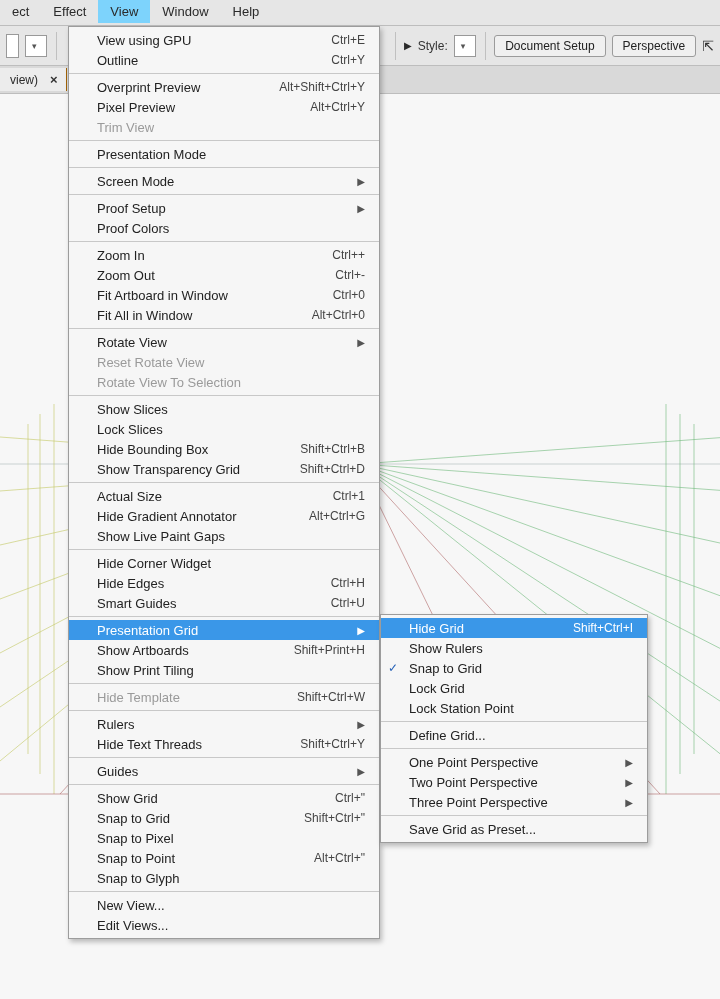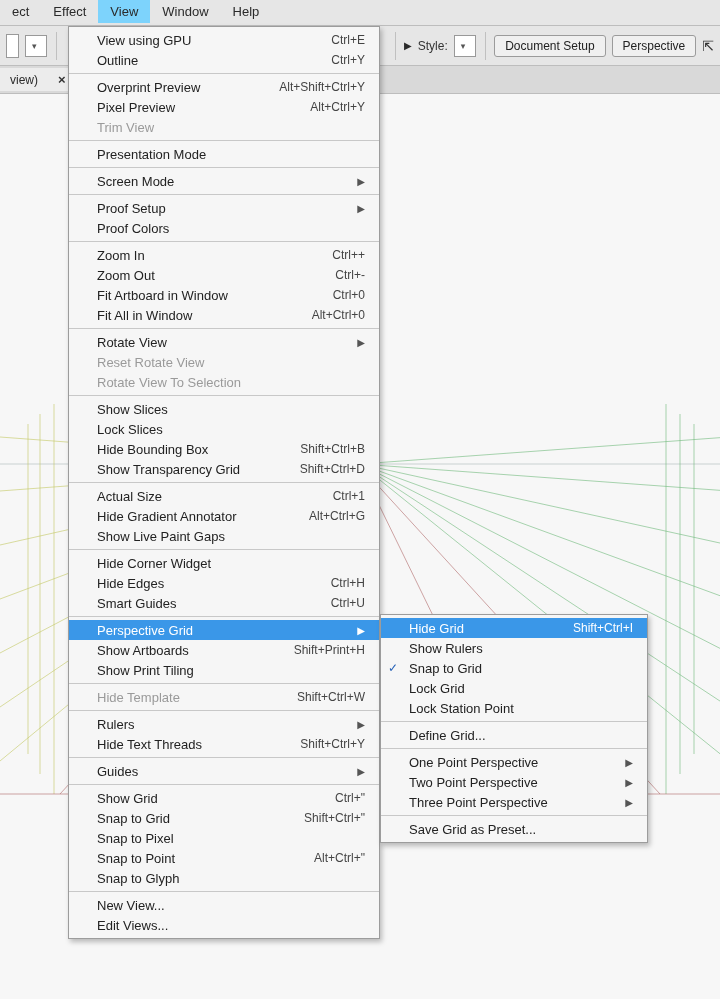--- a/index.html
+++ b/index.html
@@ -62,21 +62,21 @@
     width:22px;height:22px;display:flex;align-items:center;justify-content:center;
     font-size:14px;color:#333;
   }
 
   
   .tabstrip {
     display:flex;align-items:center;height:28px;background:#d9d9d9;
     border-bottom:1px solid #bdbdbd;padding-left:0;
   }
   .tab {
-    display:flex;align-items:center;gap:20px;
+    display:flex;align-items:center;gap:12px;
     background:#ececec;padding:4px 8px 4px 10px;
     border-right:1px solid #a16207;font-size:12px;
   }
   .tab .close{font-size:13px;color:#333;font-weight:bold;}
 
   
   .canvas {
     position:absolute;left:0;top:94px;right:0;bottom:0;
     background:#f7f7f7;overflow:hidden;
   }
@@ -287,21 +287,21 @@
     <div class="row">
       <span>Hide Edges</span>
       <span class="shortcut">Ctrl+H</span>
     </div>
     <div class="row">
       <span>Smart Guides</span>
       <span class="shortcut">Ctrl+U</span>
     </div>
     <hr>
     <div class="row highlight">
-      <span>Perspective Grid</span>
+      <span>Presentation Grid</span>
       <span class="sub">▶</span>
     </div>
     <div class="row">
       <span>Show Artboards</span>
       <span class="shortcut">Shift+Print+H</span>
     </div>
     <div class="row">
       <span>Show Print Tiling</span>
     </div>
     <hr>

